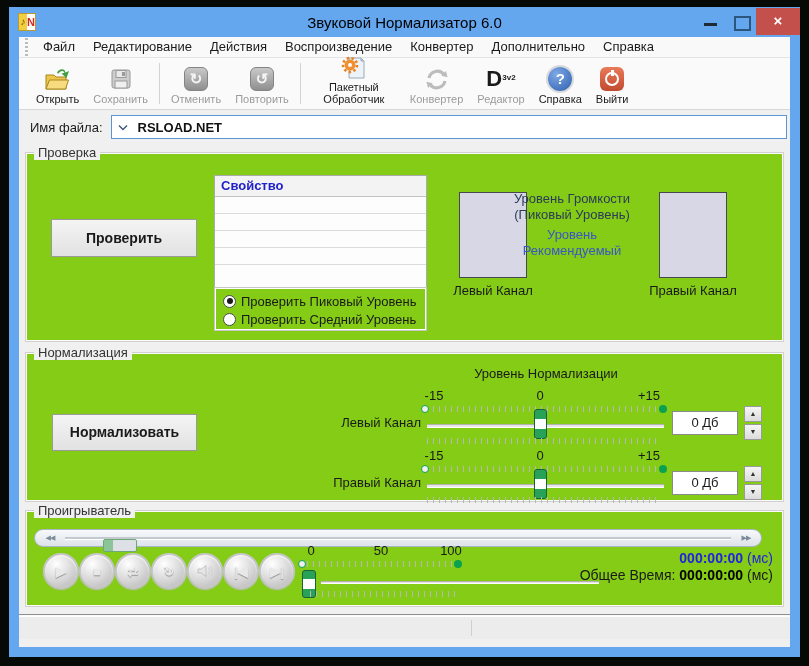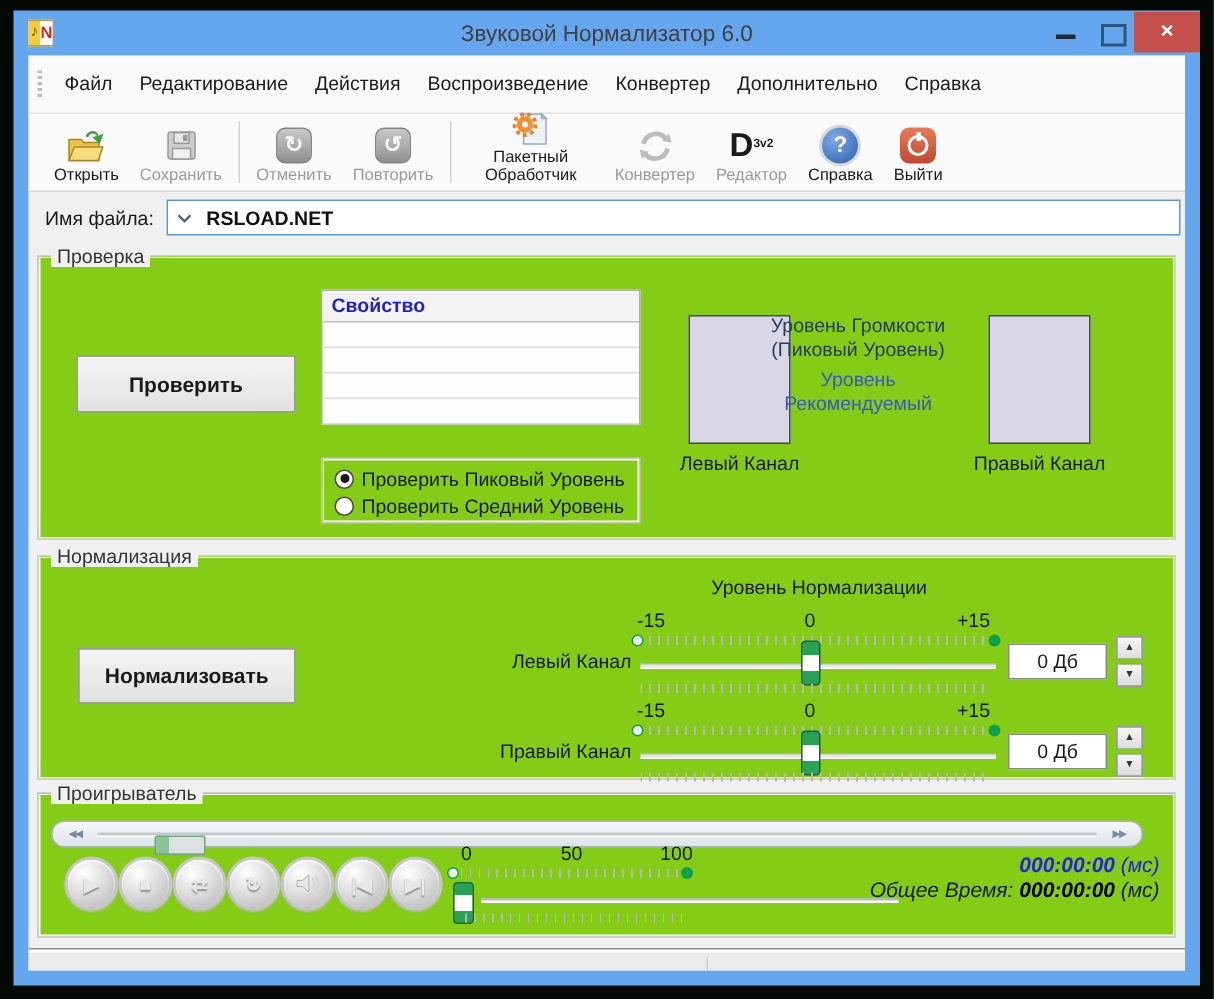--- a/index.html
+++ b/index.html
@@ -6,32 +6,32 @@
   html,body { background:#000; }
   body { font-family:"Liberation Sans", sans-serif; }
   .screen { position:relative; width:809px; height:666px; background:#060a06; overflow:hidden; }
 
   
   .window { position:absolute; left:9px; top:7px; width:791px; height:650px; background:#64a7ef; }
   .titlebar { position:relative; height:30px; display:flex; align-items:center; }
   .app-icon { position:absolute; left:9px; top:6px; width:18px; height:18px; display:flex; border:1px solid #b89a3a; background:#fff; overflow:hidden; }
   .app-icon .note { width:9px; background:#f2cf3e; color:#7a4a00; font-size:10px; font-weight:bold; line-height:16px; text-align:center; }
   .app-icon .letter { width:9px; background:#fdfdfd; color:#d22b20; font-size:11px; font-weight:bold; line-height:16px; text-align:center; }
-  .title-text { flex:1; text-align:center; font-size:15px; color:#404040; }
+  .title-text { flex:1; text-align:center; font-size:15px; color:#000000; }
   .win-controls { position:absolute; right:0; top:0; height:28px; display:flex; align-items:center; }
   .btn-min { width:30px; height:26px; position:relative; cursor:default; }
   .btn-min::after { content:""; position:absolute; left:8px; top:15px; width:13px; height:3px; background:#1e2a36; }
   .btn-max { width:30px; height:26px; position:relative; }
   .btn-max::after { content:""; position:absolute; left:8px; top:8px; width:13px; height:11px; border:2px solid #2c567e; }
   .btn-close { width:44px; height:27px; background:#c4504b; color:#fff; font-size:15px; font-weight:bold; text-align:center; line-height:26px; }
 
   .content { position:absolute; left:10px; top:30px; width:771px; height:610px; background:#f0f0f0; overflow:hidden; }
 
   
-  .menubar { height:39px; background:#f9f9f9; border-bottom:1px solid #e4e4e4; display:flex; align-items:center; padding-left:6px; }
+  .menubar { height:21px; background:#f9f9f9; border-bottom:1px solid #e4e4e4; display:flex; align-items:center; padding-left:6px; }
   .menu-grip { width:5px; height:18px; margin-right:6px;
      background:repeating-linear-gradient(#bbb 0 2px, transparent 2px 4px); width:3px; }
   .menu-item { padding:0 9px; font-size:13px; color:#1a1a1a; line-height:24px; }
 
   
   .toolbar { height:52px; background:#fafafa; border-bottom:1px solid #d8d8d8; display:flex; align-items:stretch; padding-left:10px; }
   .tbtn { display:flex; flex-direction:column; align-items:center; justify-content:flex-end; padding:3px 7px 4px; }
   .tbtn .ticon { height:28px; display:flex; align-items:center; justify-content:center; }
   .tbtn .tlabel { font-size:11px; color:#1a1a1a; line-height:12px; text-align:center; white-space:nowrap; }
   .tbtn.two .tlabel { white-space:normal; width:84px; line-height:12px; }
@@ -60,21 +60,21 @@
   .glabel { position:absolute; top:-8px; left:8px; background:#f0f0f0; padding:0 4px; font-size:13px; color:#333; }
   .g-check { margin-top:8px; height:190px; }
   .g-norm { margin-top:10px; height:150px; }
   .g-player { margin-top:8px; height:97px; }
 
   .push-btn { position:absolute; background:linear-gradient(#f4f4f4,#e2e2e2); border:1px solid #9a9a9a;
      font-size:14px; font-weight:bold; color:#1a1a1a; text-align:center; }
 
   
   .check-btn { left:25px; top:66px; width:146px; height:38px; line-height:36px; }
-  .prop-table { position:absolute; left:188px; top:22px; width:213px; height:90px; border:1px solid #ababab; background:#fdfdfd; }
+  .prop-table { position:absolute; left:188px; top:22px; width:213px; height:114px; border:1px solid #ababab; background:#fdfdfd; }
   .prop-head { height:21px; background:#f3f3f3; border-bottom:1px solid #c2c2c2; font-size:13px; font-weight:bold; color:#2121cc; padding:2px 0 0 6px; }
   .prop-row { height:17px; border-bottom:1px solid #dcdcdc; }
   .prop-row:last-child { border-bottom:none; }
   .radio-panel { position:absolute; left:188px; top:134px; width:213px; height:44px; border:1px solid #c6c6c6; box-shadow:inset 0 0 0 1px #fff; padding:4px 0 0 8px; }
   .radio-line { display:flex; align-items:center; height:18px; }
   .radio-dot { width:13px; height:13px; border-radius:50%; border:1px solid #4a4a4a; background:#fff; margin-right:5px; position:relative; }
   .radio-dot.checked::after { content:""; position:absolute; left:2.5px; top:2.5px; width:6px; height:6px; border-radius:50%; background:#1a1a1a; }
   .radio-label { font-size:13px; color:#1a1a1a; white-space:nowrap; }
   .meter { position:absolute; top:39px; width:68px; height:86px; background:#d7d7e6; border:1px solid #47474f; }
   .meter-caption { position:absolute; top:130px; width:110px; text-align:center; font-size:13px; color:#1a1a1a; }
@@ -112,21 +112,21 @@
      background:radial-gradient(circle at 35% 28%, #ffffff, #d6d6d6 55%, #b2b2b2);
      border:2px solid #c6c6c6; box-shadow:inset 0 1px 2px #fff, 0 1px 1px #bbb;
      display:flex; align-items:center; justify-content:center; }
   .pbtn .pglyph { color:#e8e8e8; text-shadow:0 1px 1px #8d8d8d; font-size:13px; font-weight:bold; }
   .vol-lbl { position:absolute; top:32px; width:30px; text-align:center; font-size:13px; color:#1a1a1a; }
   .vticks { position:absolute; height:6px; background:repeating-linear-gradient(90deg,#b7b7b7 0 1px, transparent 1px 6px); }
   .vol-groove { position:absolute; left:295px; top:70px; width:278px; height:3px; background:#e3e3e3; border-top:1px solid #b2b2b2; border-bottom:1px solid #fff; }
   .vol-handle { position:absolute; left:276px; top:59px; width:14px; height:28px; border:1px solid #17623a; border-radius:3px;
      background:linear-gradient(#27a257 0 30%, #fff 30% 70%, #27a257 70% 100%); }
   .times { position:absolute; right:10px; top:39px; text-align:right; font-size:14px; }
-  .time-line { line-height:17px;font-style:italic; }
+  .time-line { line-height:17px; }
   .t-blue { color:#2222e0; font-weight:bold; }
   .t-blue-u { color:#2222e0; font-weight:normal; }
   .t-lbl { color:#1a1a1a; }
   .t-bold { color:#000; font-weight:bold; }
 
   
   .bottom-divider { margin-top:7px; height:2px; background:#8f8f8f; border-bottom:1px solid #fafafa; }
   .statusbar { position:relative; height:23px; background:#ececec; border-top:1px solid #fff; }
   .status-split { position:absolute; left:452px; top:3px; bottom:3px; width:1px; background:#cfcfcf; }
 

